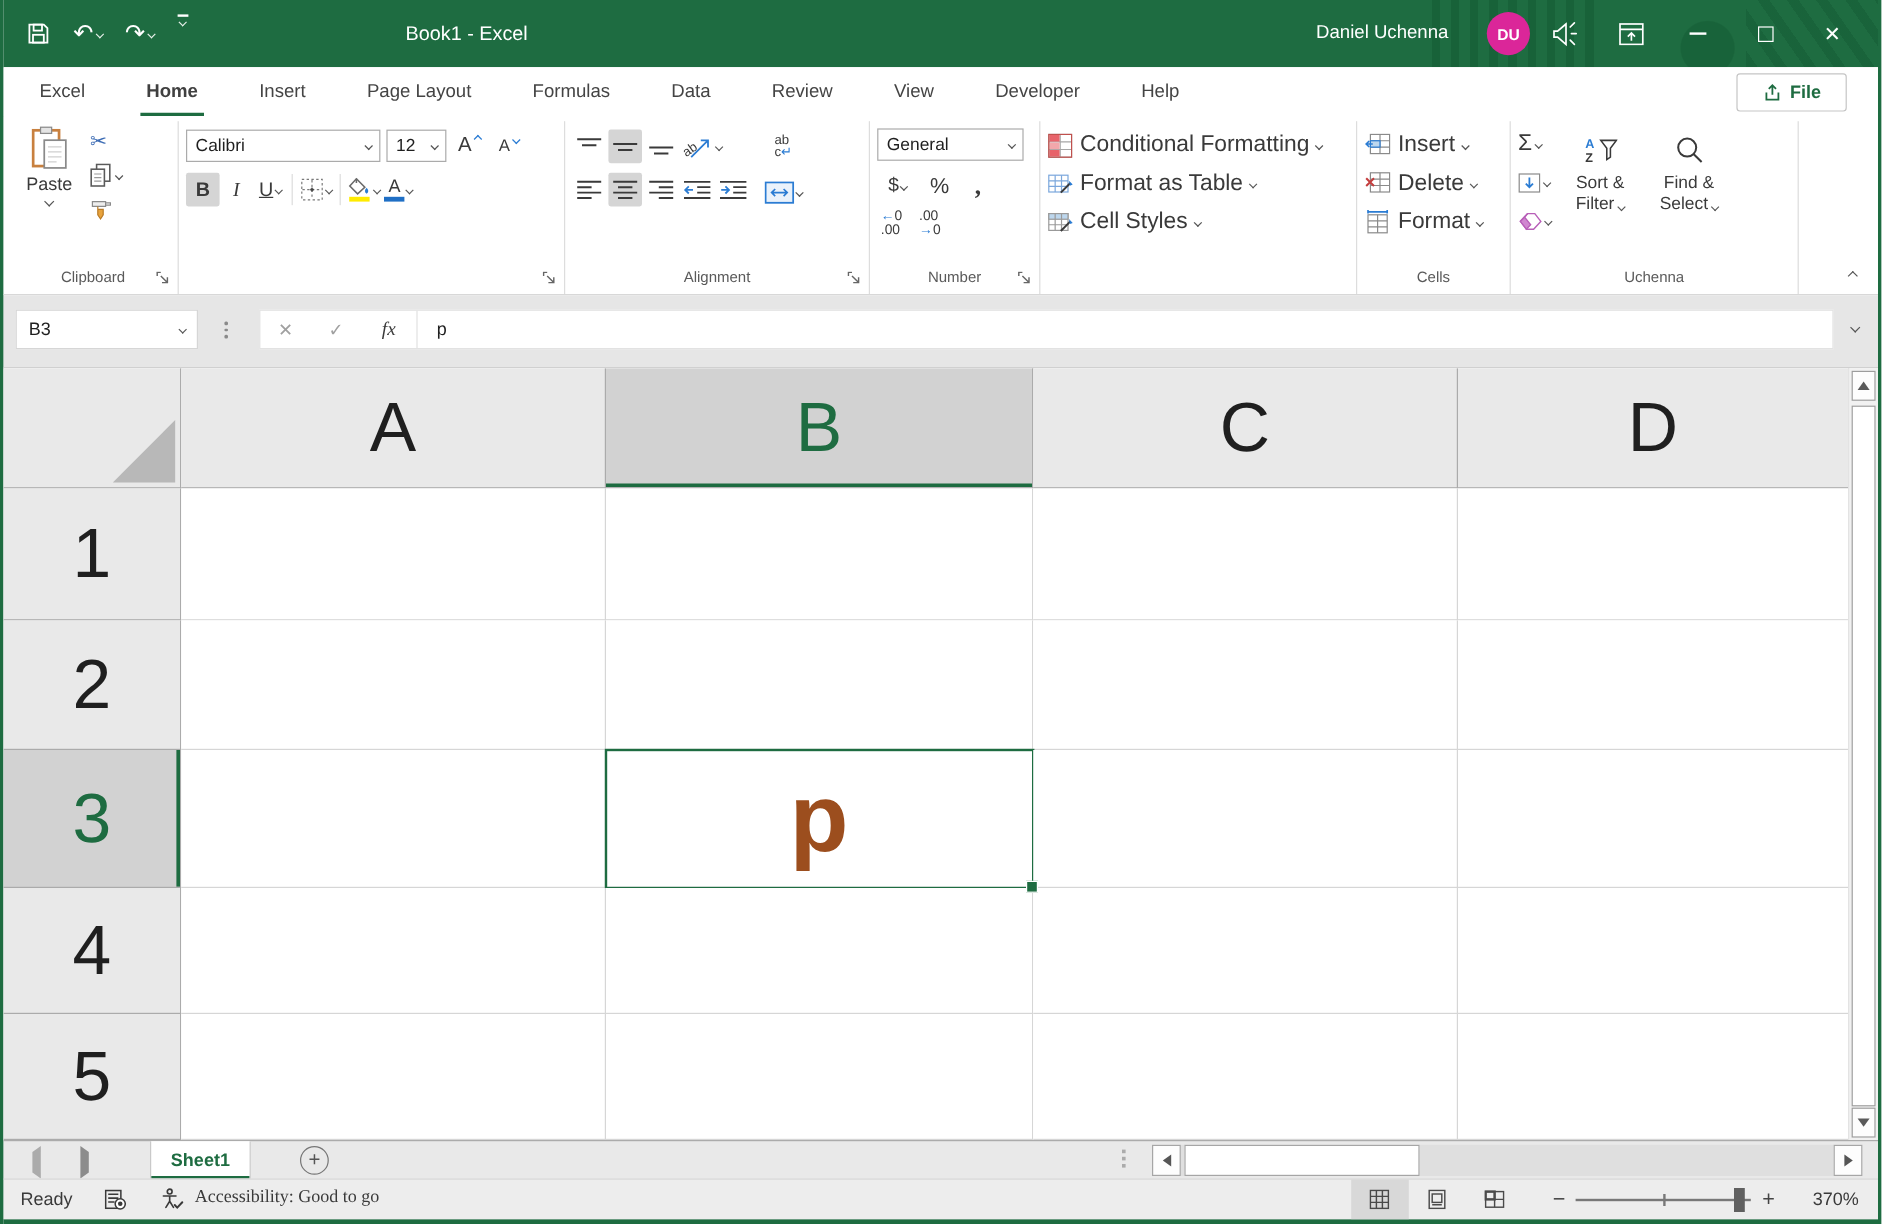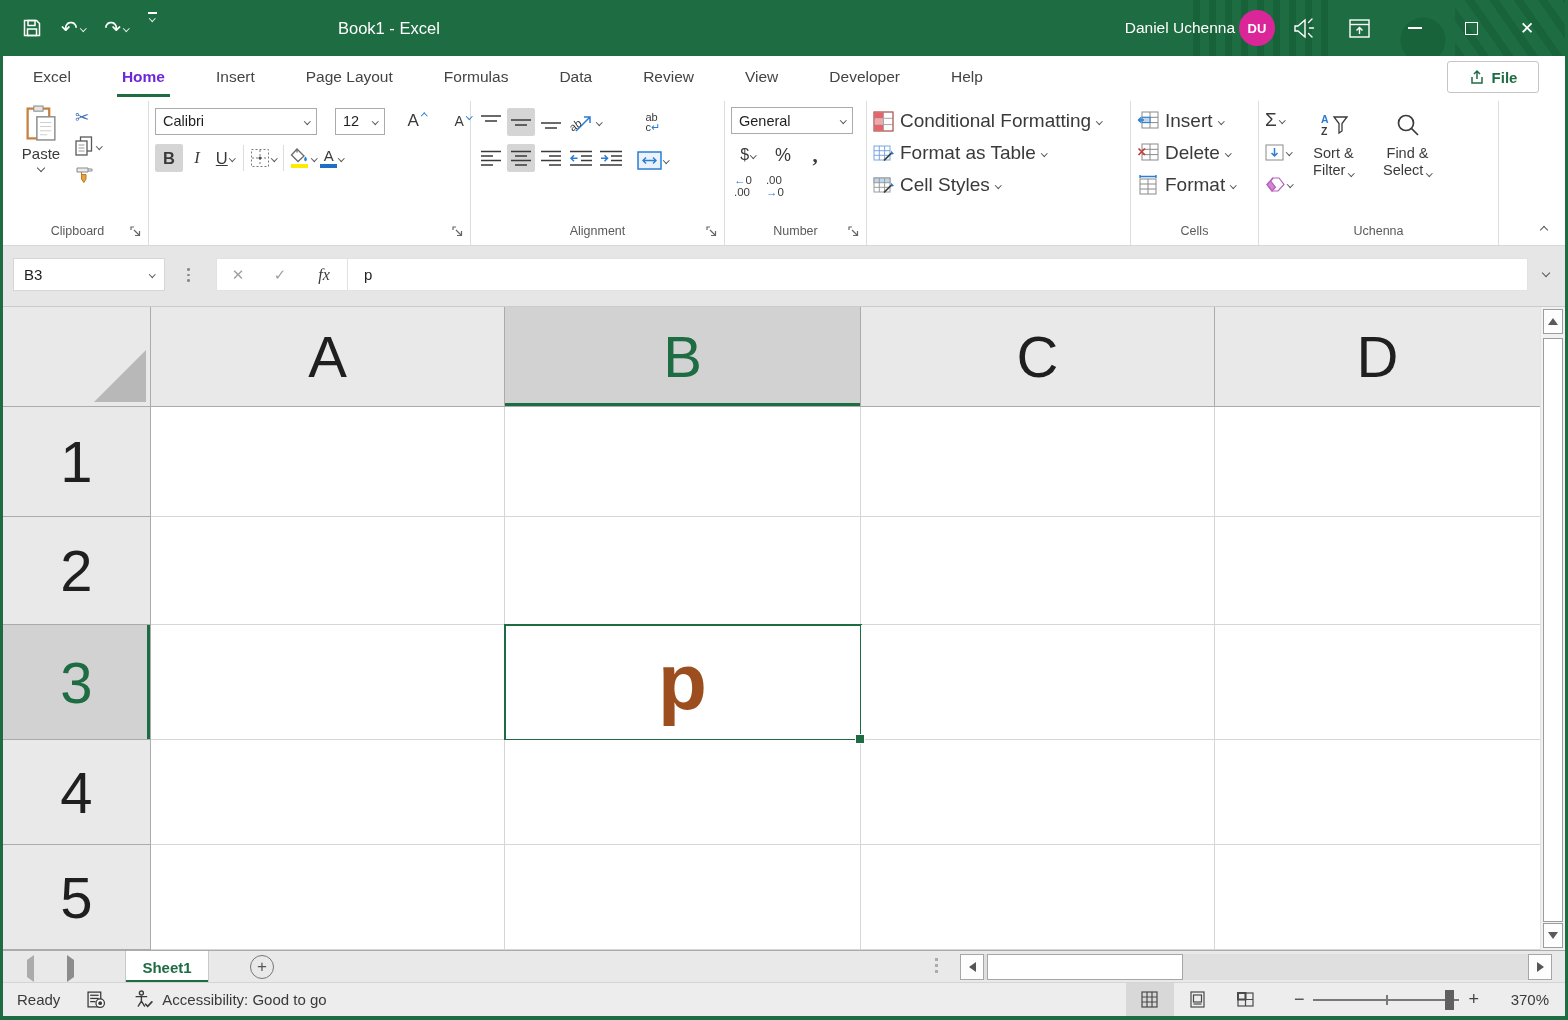--- a/index.html
+++ b/index.html
@@ -27,32 +27,32 @@
   .chev.sm { width:4.5px; height:4.5px; }
   .qat-custom { display:flex; flex-direction:column; align-items:center; gap:2px; }
   .qat-custom .bar { width:9px; height:1.6px; background:#fff; }
   .tb-title { position:absolute; left:335px; top:0; height:56px; line-height:56px; font-size:16.5px; color:#fff; }
   .searchbox { position:absolute; left:575px; top:10px; width:422px; height:36px; background:#A9CBB9;
     display:flex; align-items:center; padding-left:38px; gap:26px; }
   .searchbox input { border:none; background:transparent; outline:none; font-size:16px; color:#17482D;
     font-family:"Liberation Sans",sans-serif; width:300px; }
   .searchbox input::placeholder { color:#1E5C3A; opacity:1; }
   .tb-right { position:absolute; right:10px; top:0; height:56px; display:flex; align-items:center; }
-  .tb-user { font-size:15.5px; margin-right:4px; }
+  .tb-user { font-size:15.5px; margin-right:32px; }
   .avatar { width:36px; height:36px; border-radius:50%; background:#DB2699; color:#fff; font-size:13px; font-weight:bold;
     display:flex; align-items:center; justify-content:center; }
   .tb-ctrl { width:56px; height:56px; display:flex; align-items:center; justify-content:center; }
   .min-bar { width:14px; height:1.6px; background:#fff; }
   .max-box { width:13px; height:13px; border:1.6px solid #fff; }
   .close-glyph { font-size:17px; color:#fff; }
 
   
   .tabrow { position:relative; height:41px; background:#fff; display:flex; align-items:stretch; padding-left:25px; }
   .tab { display:flex; align-items:center; padding:0 5px; margin-right:41px; font-size:15.5px; color:#444; cursor:default; }
-  .tab.active { color:#6d28d9; font-weight:bold; box-shadow:inset 0 -3px 0 #1E6C41; }
+  .tab.active { color:#404040; font-weight:bold; box-shadow:inset 0 -3px 0 #1E6C41; }
   .share-btn { position:absolute; right:26px; top:5px; width:92px; height:32px; border:1px solid #C5C5C5; border-radius:3px;
     display:flex; align-items:center; justify-content:center; gap:7px; color:#1E6C41; font-size:15px; font-weight:bold; background:#fff; }
 
   
   .ribbon { position:relative; height:149px; background:#fff; border-bottom:1px solid #D8D8D8; display:flex; padding:4px 0 0 4px; }
   .rgroup { position:relative; display:flex; flex-direction:column; border-right:1px solid #DDDDDD; padding:2px 6px 0 6px; }
   .rbody { flex:1; display:flex; align-items:flex-start; }
   .rlabel { height:26px; line-height:24px; text-align:center; font-size:12.5px; color:#5A5A5A; }
   .launcher { position:absolute; right:5px; bottom:6px; }
   .collapse-chev { position:absolute; right:18px; bottom:12px; }
@@ -66,21 +66,21 @@
   
   .g-clip { width:142px; }
   .paste-btn { display:flex; flex-direction:column; align-items:center; width:56px; padding-top:2px; gap:3px; }
   .clip-col { display:flex; flex-direction:column; margin-left:6px; padding-top:3px; gap:7px; }
   .clip-col .row { display:flex; align-items:center; gap:4px; height:22px; }
   .cut-glyph { font-size:17px; color:#3E6DB5; }
 
   
   .g-font { width:322px; }
   .font-col { display:flex; flex-direction:column; width:100%; }
-  .font-r1 { display:flex; gap:18px; margin-top:4px; align-items:center; }
+  .font-r1 { display:flex; gap:5px; margin-top:4px; align-items:flex-end; }
   .font-r2 { display:flex; align-items:center; margin-top:9px; }
   .fmt-letter { font-size:16.5px; color:#3A3A3A; }
   .bold-l { font-weight:bold; }
   .ital-l { font-style:italic; font-family:"Liberation Serif",serif; }
   .und-l { text-decoration:underline; }
   .bigA { font-size:17px; color:#3A3A3A; }
   .caret-wrap { display:flex; flex-direction:column; margin-left:1px; margin-bottom:9px; }
   .colorbar { width:17px; height:4px; margin-top:1px; }
   .swatch-col { display:flex; flex-direction:column; align-items:center; justify-content:center; }
 
@@ -176,21 +176,21 @@
   .sb-grip i { width:2.5px; height:2.5px; background:#ABABAB; }
   .hscroll { position:absolute; left:957px; right:13px; top:3px; height:26px; background:#DFDFDF; }
   .hs-btn { position:absolute; top:0; width:24px; height:26px; background:#FDFDFD; border:1px solid #A6A6A6;
     display:flex; align-items:center; justify-content:center; }
   .hs-thumb { position:absolute; left:27px; top:0; width:196px; height:26px; background:#fff; border:1px solid #A6A6A6; }
 
   
   .statusbar { position:relative; height:34px; background:#EDEDED; border-top:1px solid #D5D5D5;
     display:flex; align-items:center; font-size:15px; color:#3A3A3A; }
   .st-left { display:flex; align-items:center; gap:27px; margin-left:14px; }
-  .st-acc { display:flex; align-items:center; gap:8px; }
+  .st-acc { display:flex; align-items:flex-start; gap:8px;font-family:Liberation Serif, serif; }
   .st-right { margin-left:auto; display:flex; align-items:center; }
   .viewbtn { width:48px; height:33px; display:flex; align-items:center; justify-content:center; }
   .viewbtn.active { background:#D8D8D8; }
   .zoomout { margin-left:24px; font-size:18px; color:#444; }
   .ztrack { position:relative; width:146px; height:20px; margin:0 9px; }
   .ztrack .line { position:absolute; left:0; right:0; top:9px; height:2px; background:#787878; }
   .ztrack .tick { position:absolute; left:50%; top:5px; width:1.5px; height:10px; background:#787878; }
   .ztrack .handle { position:absolute; left:132px; top:0; width:9px; height:20px; background:#606060; }
   .zoomin { font-size:18px; color:#444; }
   .zoomlvl { width:58px; text-align:right; margin:0 16px 0 12px; }

